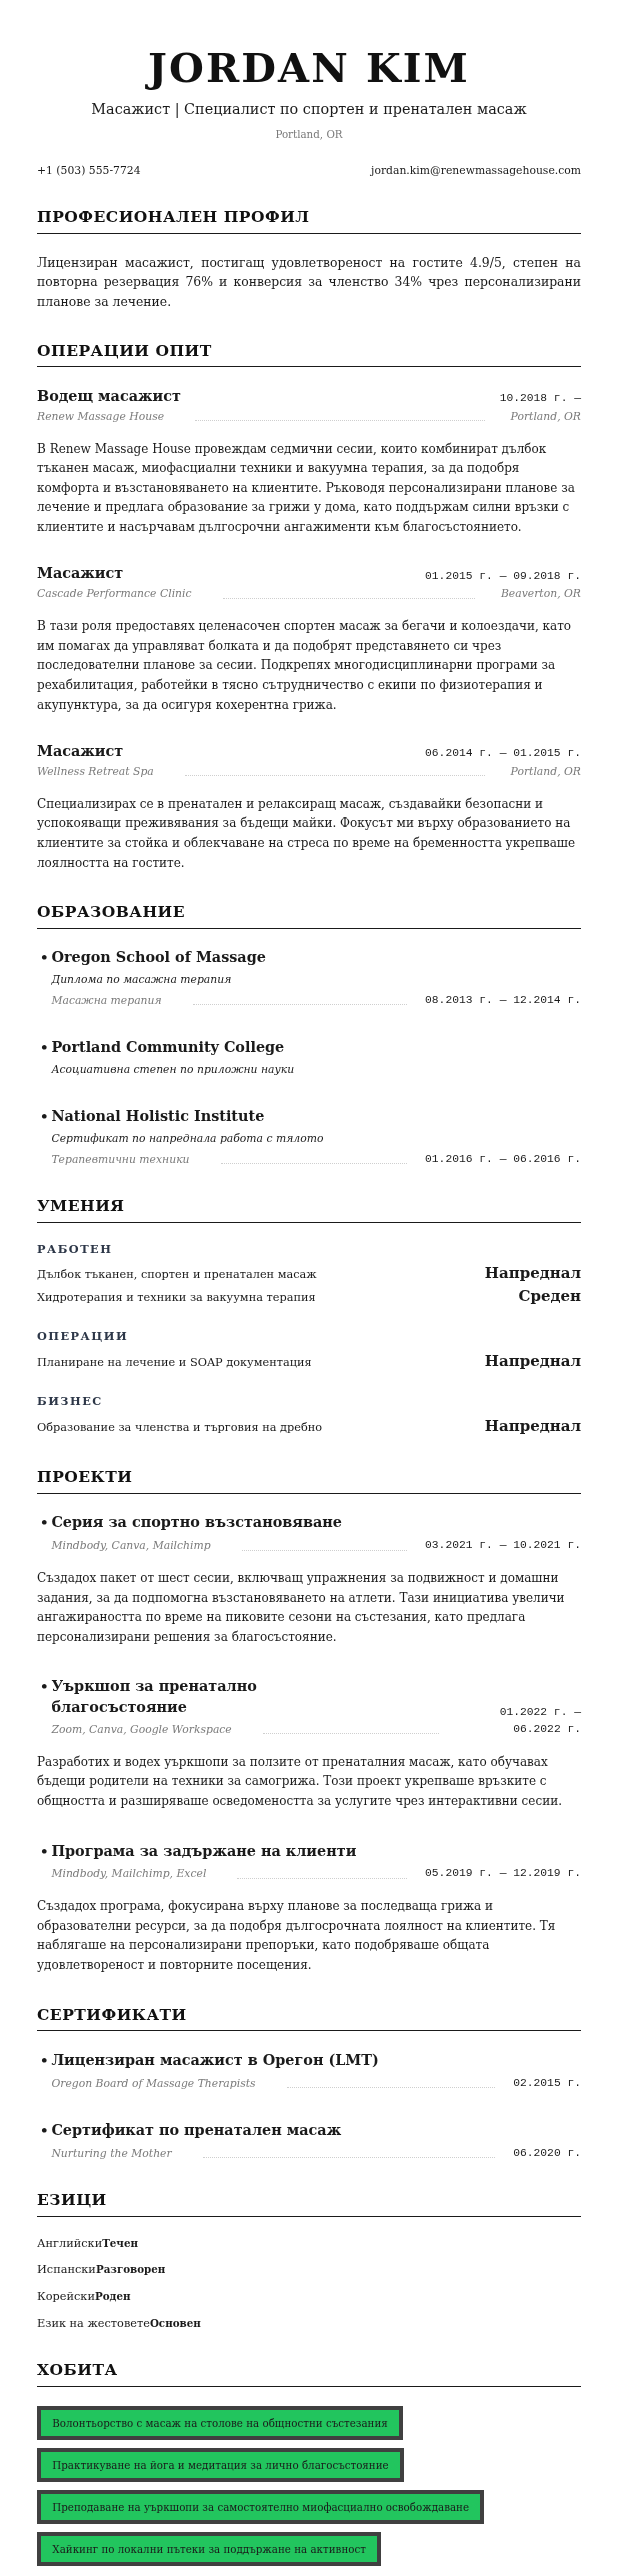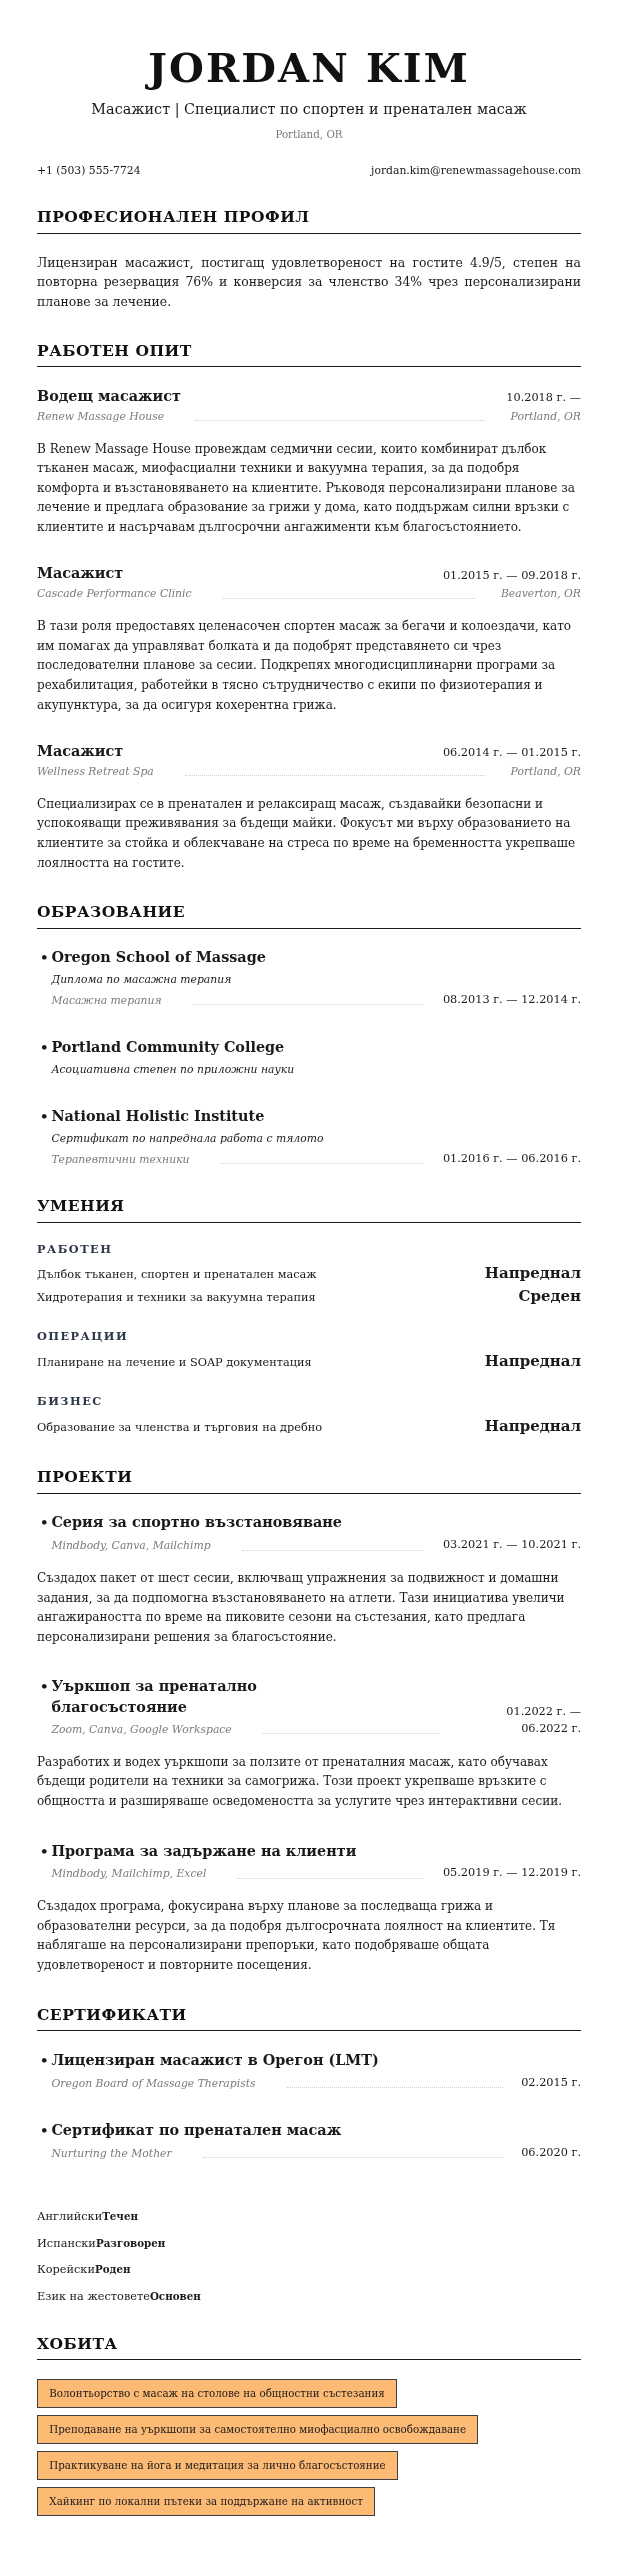--- a/index.html
+++ b/index.html
@@ -74,20 +74,21 @@
   .job-title {
     font-size: 14.4px;
     font-weight: bold;
     line-height: 20.6px;
   }
   .date {
     font-size: 11.3px;
     line-height: 16.5px;
     white-space: nowrap;
     text-align: right;
+    font-family: Liberation Mono, monospace;
   }
   .row-sub {
     display: flex;
     align-items: flex-end;
     margin-top: 2.1px;
   }
   .muted-italic {
     font-style: italic;
     color: #7a7a7a;
     font-size: 10.8px;
@@ -169,22 +170,22 @@
     align-items: baseline;
     font-size: 11.3px;
     line-height: 15.5px;
     margin-bottom: 11.3px;
   }
   .lang-row .lvl { font-weight: bold; font-size: 10.3px; }
 
   
   .tags { display: flex; flex-direction: column; align-items: flex-start; gap: 7.2px; }
   .tag {
-    background: #fdba74;
-    border: 1px solid #404040;
+    background: #22c55e;
+    border: 4px solid #404040;
     font-size: 10.3px;
     line-height: 14.4px;
     padding: 6.2px 11.3px;
     color: #1a1a1a;
   }
 </style>
 </head>
 <body>
 
 <div class="page">
@@ -200,21 +201,21 @@
   </header>
 
   <section class="section">
     <h2 class="section-title">ПРОФЕСИОНАЛЕН ПРОФИЛ</h2>
     <div class="section-body">
       <p class="summary">Лицензиран масажист, постигащ удовлетвореност на гостите 4.9/5, степен на повторна резервация 76% и конверсия за членство 34% чрез персонализирани планове за лечение.</p>
     </div>
   </section>
 
   <section class="section">
-    <h2 class="section-title">РАБОТЕН ОПИТ</h2>
+    <h2 class="section-title">ОПЕРАЦИИ ОПИТ</h2>
     <div class="section-body">
       <div class="job">
         <div class="row-top">
           <div class="job-title">Водещ масажист</div>
           <div class="date">10.2018 г. —</div>
         </div>
         <div class="row-sub">
           <span class="muted-italic">Renew Massage House</span>
           <span class="leader"></span>
           <span class="muted-italic">Portland, OR</span>
@@ -364,20 +365,21 @@
         <div class="b-row">
           <span class="muted-italic">Nurturing the Mother</span>
           <span class="leader"></span>
           <span class="date">06.2020 г.</span>
         </div>
       </div>
     </div>
   </section>
 
   <section class="section">
+    <h2 class="section-title">ЕЗИЦИ</h2>
     <div class="section-body">
       <div class="lang-row">
         <span>Английски</span>
         <span class="lvl">Течен</span>
       </div>
       <div class="lang-row">
         <span>Испански</span>
         <span class="lvl">Разговорен</span>
       </div>
       <div class="lang-row">
@@ -389,21 +391,21 @@
         <span class="lvl">Основен</span>
       </div>
     </div>
   </section>
 
   <section class="section">
     <h2 class="section-title">ХОБИТА</h2>
     <div class="section-body">
       <div class="tags">
         <span class="tag">Волонтьорство с масаж на столове на общностни състезания</span>
+        <span class="tag">Практикуване на йога и медитация за лично благосъстояние</span>
         <span class="tag">Преподаване на уъркшопи за самостоятелно миофасциално освобождаване</span>
-        <span class="tag">Практикуване на йога и медитация за лично благосъстояние</span>
         <span class="tag">Хайкинг по локални пътеки за поддържане на активност</span>
       </div>
     </div>
   </section>
 
 </div>
 
 
 </body></html>

